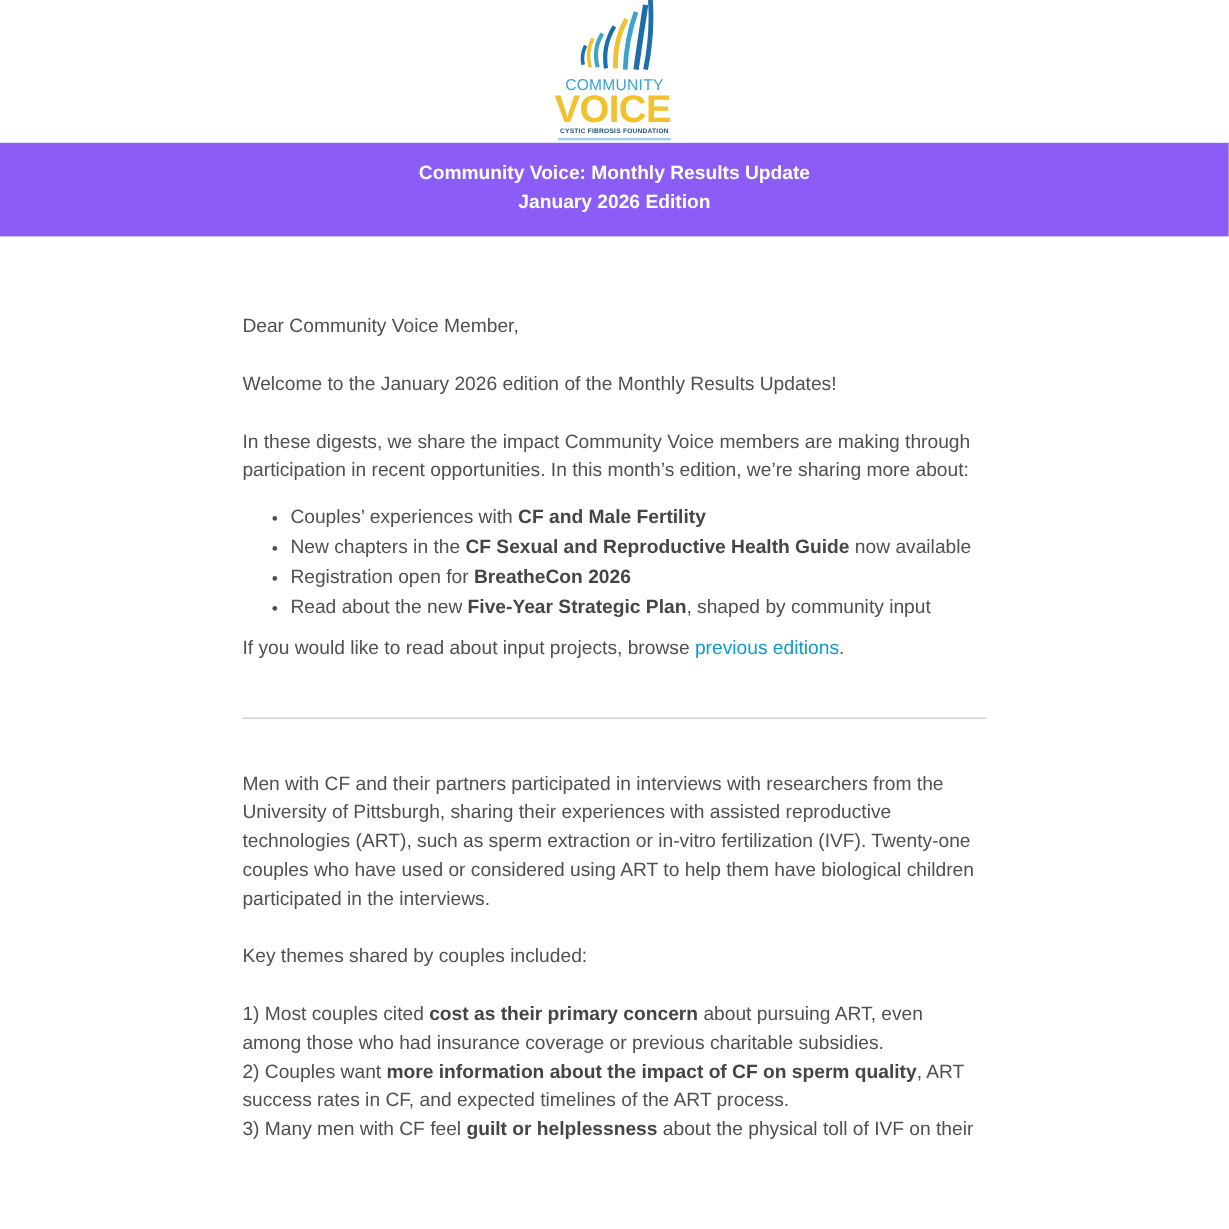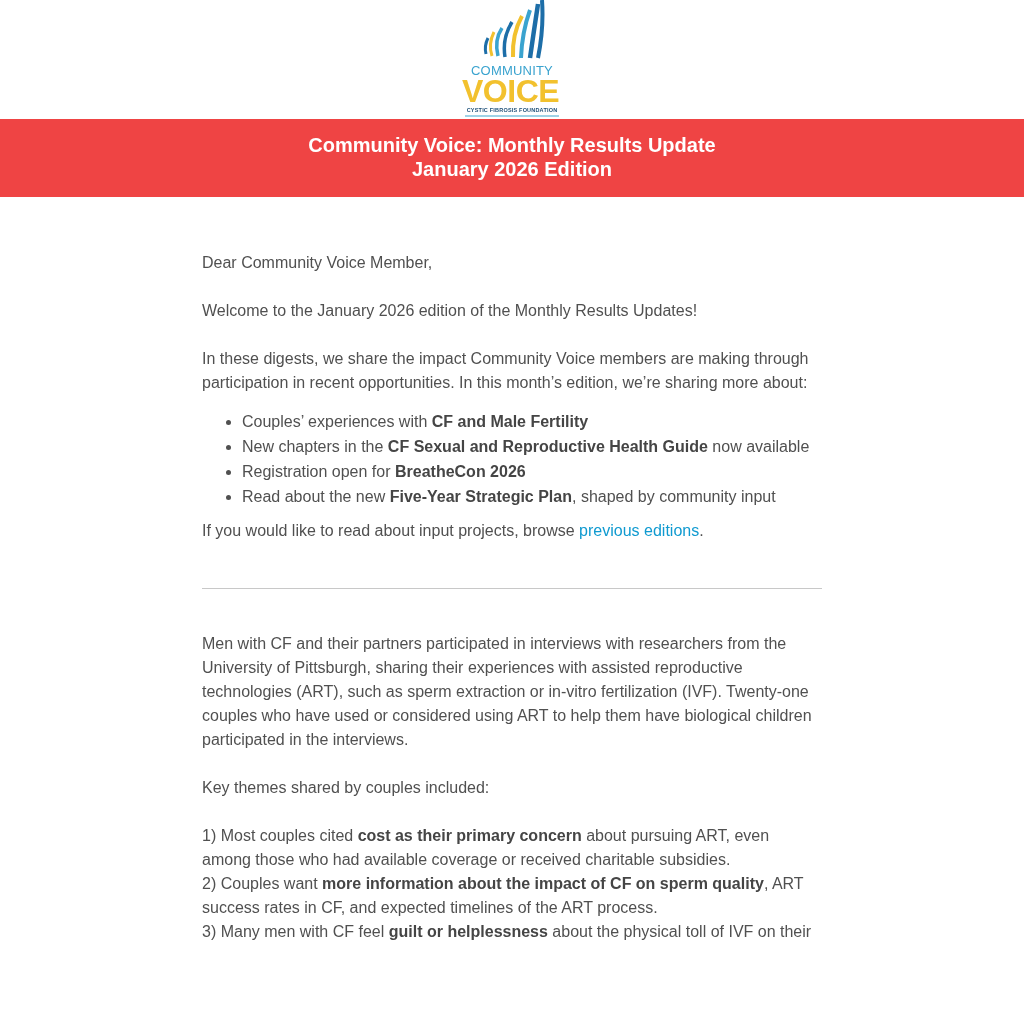--- a/index.html
+++ b/index.html
@@ -5,23 +5,23 @@
   html, body { margin: 0; padding: 0; background: #ffffff; }
   body { width: 1024px; height: 1024px; overflow: hidden; font-family: "Liberation Sans", sans-serif; color: #505050; }
   .logo-wrap { height: 119px; display: flex; justify-content: center; align-items: flex-start; border-radius: 23px; }
   .logo { width: 100px; height: 118px; position: relative; }
   .logo svg.waves { position: absolute; left: 18px; top: 0; }
   .logo .community { position: absolute; top: 63px; left: 0; width: 100px; text-align: center; font-size: 13px; letter-spacing: 0.2px; color: #3aa3cf; font-family: "Liberation Sans", sans-serif; }
   .logo .voice { position: absolute; top: 74px; left: 0; width: 100px; text-align: left; font-size: 32px; font-weight: bold; color: #f2c12e; letter-spacing: -0.5px; line-height: 34px; }
   .logo .cff { position: absolute; top: 107px; left: 0; width: 100px; text-align: center; font-size: 5.5px; font-weight: bold; color: #1d4f78; letter-spacing: 0.2px; }
   .logo .underline { position: absolute; top: 115px; left: 3px; width: 94px; height: 2px; background: #9fd2e6; }
 
-  .banner { background: #ef4444; height: 78px; color: #ffffff; text-align: center; font-weight: bold; font-size: 20px; line-height: 24px; padding-top: 14px; box-sizing: border-box; }
+  .banner { background: #8b5cf6; height: 78px; color: #ffffff; text-align: center; font-weight: bold; font-size: 16px; line-height: 24px; padding-top: 14px; box-sizing: border-box; }
 
-  .content { width: 620px; margin: 4px auto; padding-top: 50px; font-size: 16px; line-height: 24px; }
+  .content { width: 620px; margin: 14px auto; padding-top: 50px; font-size: 16px; line-height: 24px; }
   .content p { margin: 0; }
   .gap-24 { height: 24px; }
   ul.topics { margin: 14px 0 10px 0; padding-left: 40px; }
   ul.topics li { line-height: 25px; }
   b { color: #454545; text-align: right; }
   a.link { color: #0f9ad0; font-weight: normal; text-decoration: none; }
   hr.divider { border: 0; border-top: 1px solid #c8c8c8; margin: 45px 0 31px 0; }
   h2.section-title { margin: 0; color: #0d6f9c; font-size: 20px; line-height: 30px; font-weight: bold; }
   .section-body { margin-top: 43px; }
 </style>
@@ -69,17 +69,17 @@
   <p><span>If you would like to read about input projects, browse </span><a class="link" href="#">previous editions</a><span>.</span></p>
 
   <hr class="divider">
 
 
   <div class="section-body">
     <p>Men with CF and their partners participated in interviews with researchers from the University of Pittsburgh, sharing their experiences with assisted reproductive technologies (ART), such as sperm extraction or in-vitro fertilization (IVF). Twenty-one couples who have used or considered using ART to help them have biological children participated in the interviews.</p>
     <div class="gap-24"></div>
     <p>Key themes shared by couples included:</p>
     <div class="gap-24"></div>
-    <p><span>1) Most couples cited </span><b>cost as their primary concern</b><span> about pursuing ART, even among those who had available coverage or received charitable subsidies.</span></p>
+    <p><span>1) Most couples cited </span><b>cost as their primary concern</b><span> about pursuing ART, even among those who had insurance coverage or previous charitable subsidies.</span></p>
     <p><span>2) Couples want </span><b>more information about the impact of CF on sperm quality</b><span>, ART success rates in CF, and expected timelines of the ART process.</span></p>
     <p><span>3) Many men with CF feel </span><b>guilt or helplessness</b><span> about the physical toll of IVF on their</span></p>
   </div>
 </main>
 
 </body></html>

